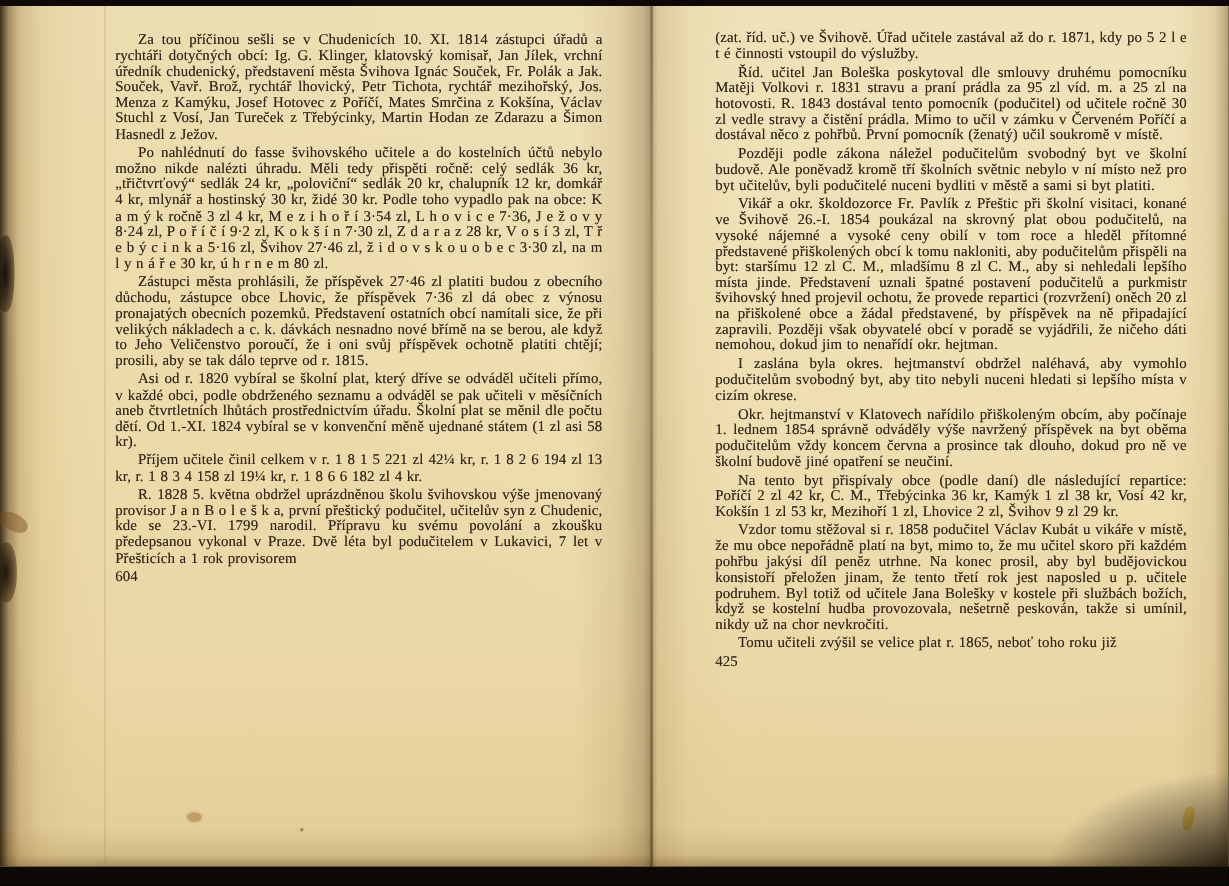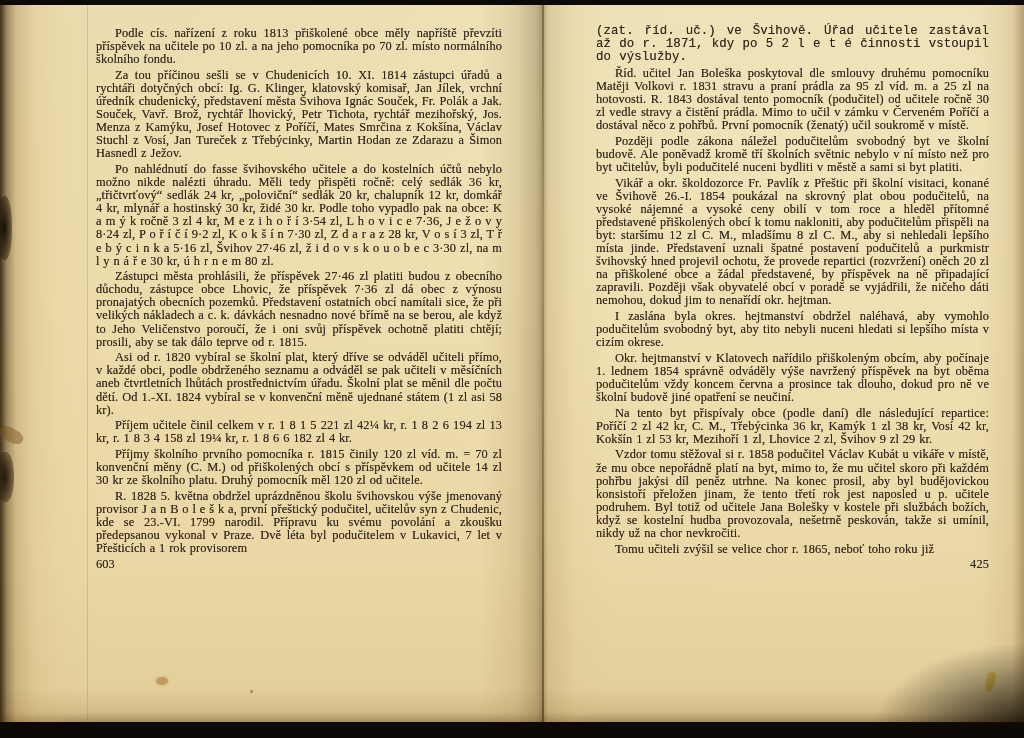--- a/index.html
+++ b/index.html
@@ -40,62 +40,60 @@
   .stain-3 { left:986px; top:672px; width:9px; height:20px; background:rgba(215,176,60,0.85); transform:rotate(12deg); border-radius:40%; }
   .textcol {
     position:absolute; color:#31251b;
     font-size:12.4px; line-height:13.1px; text-align:justify;
     letter-spacing:0.1px; word-spacing:0.6px;
     text-shadow:0 0 0.5px rgba(49,37,27,0.55);
   }
   .text-left  { left:96px;  top:27px; width:406px; }
   .text-right { left:596px; top:25px; width:393px; }
   .para { margin:0 0 2.5px 0; text-indent:19px; }
-  .text-right .para:first-child { text-indent:0;font-family:Liberation Mono, monospace; }
+  .text-right .para:first-child { text-indent:0; }
   .pagenum { margin-top:1px; }
   .pagenum-left  { text-align:left; }
-  .pagenum-right { text-align:right; }
+  .pagenum-right { text-align:left; }
 </style>
 </head>
 <body>
 
 <div class="scan">
   <div class="paper"></div>
   <div class="page-edge-line"></div>
   <div class="gutter-line"></div>
 
   <div class="edge-mark mark-1"></div>
   <div class="edge-mark mark-2"></div>
   <div class="edge-mark mark-3"></div>
 
   <div class="textcol text-left">
     <div>
-        <p class="para">Podle cís. nařízení z roku 1813 přiškolené obce měly napříště převzíti příspěvek na učitele po 10 zl. a na jeho pomocníka po 70 zl. místo normálního školního fondu.</p>
         <p class="para">Za tou příčinou sešli se v Chudenicích 10. XI. 1814 zástupci úřadů a rychtáři dotyčných obcí: Ig. G. Klinger, klatovský komisař, Jan Jílek, vrchní úředník chudenický, představení města Švihova Ignác Souček, Fr. Polák a Jak. Souček, Vavř. Brož, rychtář lhovický, Petr Tichota, rychtář mezihořský, Jos. Menza z Kamýku, Josef Hotovec z Poříčí, Mates Smrčina z Kokšína, Václav Stuchl z Vosí, Jan Tureček z Třebýcinky, Martin Hodan ze Zdarazu a Šimon Hasnedl z Ježov.</p>
         <p class="para">Po nahlédnutí do fasse švihovského učitele a do kostelních účtů nebylo možno nikde nalézti úhradu. Měli tedy přispěti ročně: celý sedlák 36 kr, „třičtvrťový“ sedlák 24 kr, „poloviční“ sedlák 20 kr, chalupník 12 kr, domkář 4 kr, mlynář a hostinský 30 kr, židé 30 kr. Podle toho vypadlo pak na obce: K a m ý k ročně 3 zl 4 kr, M e z i h o ř í 3·54 zl, L h o v i c e 7·36, J e ž o v y 8·24 zl, P o ř í č í 9·2 zl, K o k š í n 7·30 zl, Z d a r a z 28 kr, V o s í 3 zl, T ř e b ý c i n k a 5·16 zl, Švihov 27·46 zl, ž i d o v s k o u o b e c 3·30 zl, na m l y n á ř e 30 kr, ú h r n e m 80 zl.</p>
         <p class="para">Zástupci města prohlásili, že příspěvek 27·46 zl platiti budou z obecního důchodu, zástupce obce Lhovic, že příspěvek 7·36 zl dá obec z výnosu pronajatých obecních pozemků. Představení ostatních obcí namítali sice, že při velikých nákladech a c. k. dávkách nesnadno nové břímě na se berou, ale když to Jeho Veličenstvo poroučí, že i oni svůj příspěvek ochotně platiti chtějí; prosili, aby se tak dálo teprve od r. 1815.</p>
         <p class="para">Asi od r. 1820 vybíral se školní plat, který dříve se odváděl učiteli přímo, v každé obci, podle obdrženého seznamu a odváděl se pak učiteli v měsíčních aneb čtvrtletních lhůtách prostřednictvím úřadu. Školní plat se měnil dle počtu dětí. Od 1.-XI. 1824 vybíral se v konvenční měně ujednané státem (1 zl asi 58 kr).</p>
         <p class="para">Příjem učitele činil celkem v r. 1 8 1 5 221 zl 42¼ kr, r. 1 8 2 6 194 zl 13 kr, r. 1 8 3 4 158 zl 19¼ kr, r. 1 8 6 6 182 zl 4 kr.</p>
-        <p class="para">Příjmy školního prvního pomocníka r. 1815 činily 120 zl víd. m. = 70 zl konvenční měny (C. M.) od přiškolených obcí s příspěvkem od učitele 14 zl 30 kr ze školního platu. Druhý pomocník měl 120 zl od učitele.</p>
         <p class="para">R. 1828 5. května obdržel uprázdněnou školu švihovskou výše jmenovaný provisor J a n B o l e š k a, první přeštický podučitel, učitelův syn z Chudenic, kde se 23.-VI. 1799 narodil. Přípravu ku svému povolání a zkoušku předepsanou vykonal v Praze. Dvě léta byl podučitelem v Lukavici, 7 let v Přešticích a 1 rok provisorem</p>
       </div>
-    <div class="pagenum pagenum-left">603</div>
+    <div class="pagenum pagenum-left">604</div>
   </div>
 
   <div class="textcol text-right">
     <div>
         <p class="para">(zat. říd. uč.) ve Švihově. Úřad učitele zastával až do r. 1871, kdy po 5 2 l e t é činnosti vstoupil do výslužby.</p>
         <p class="para">Říd. učitel Jan Boleška poskytoval dle smlouvy druhému pomocníku Matěji Volkovi r. 1831 stravu a praní prádla za 95 zl víd. m. a 25 zl na hotovosti. R. 1843 dostával tento pomocník (podučitel) od učitele ročně 30 zl vedle stravy a čistění prádla. Mimo to učil v zámku v Červeném Poříčí a dostával něco z pohřbů. První pomocník (ženatý) učil soukromě v místě.</p>
         <p class="para">Později podle zákona náležel podučitelům svobodný byt ve školní budově. Ale poněvadž kromě tří školních světnic nebylo v ní místo než pro byt učitelův, byli podučitelé nuceni bydliti v městě a sami si byt platiti.</p>
         <p class="para">Vikář a okr. školdozorce Fr. Pavlík z Přeštic při školní visitaci, konané ve Švihově 26.-I. 1854 poukázal na skrovný plat obou podučitelů, na vysoké nájemné a vysoké ceny obilí v tom roce a hleděl přítomné představené přiškolených obcí k tomu nakloniti, aby podučitelům přispěli na byt: staršímu 12 zl C. M., mladšímu 8 zl C. M., aby si nehledali lepšího místa jinde. Představení uznali špatné postavení podučitelů a purkmistr švihovský hned projevil ochotu, že provede repartici (rozvržení) oněch 20 zl na přiškolené obce a žádal představené, by příspěvek na ně připadající zapravili. Později však obyvatelé obcí v poradě se vyjádřili, že ničeho dáti nemohou, dokud jim to nenařídí okr. hejtman.</p>
         <p class="para">I zaslána byla okres. hejtmanství obdržel naléhavá, aby vymohlo podučitelům svobodný byt, aby tito nebyli nuceni hledati si lepšího místa v cizím okrese.</p>
         <p class="para">Okr. hejtmanství v Klatovech nařídilo přiškoleným obcím, aby počínaje 1. lednem 1854 správně odváděly výše navržený příspěvek na byt oběma podučitelům vždy koncem června a prosince tak dlouho, dokud pro ně ve školní budově jiné opatření se neučiní.</p>
         <p class="para">Na tento byt přispívaly obce (podle daní) dle následující repartice: Poříčí 2 zl 42 kr, C. M., Třebýcinka 36 kr, Kamýk 1 zl 38 kr, Vosí 42 kr, Kokšín 1 zl 53 kr, Mezihoří 1 zl, Lhovice 2 zl, Švihov 9 zl 29 kr.</p>
         <p class="para">Vzdor tomu stěžoval si r. 1858 podučitel Václav Kubát u vikáře v místě, že mu obce nepořádně platí na byt, mimo to, že mu učitel skoro při každém pohřbu jakýsi díl peněz utrhne. Na konec prosil, aby byl budějovickou konsistoří přeložen jinam, že tento třetí rok jest naposled u p. učitele podruhem. Byl totiž od učitele Jana Bolešky v kostele při službách božích, když se kostelní hudba provozovala, nešetrně peskován, takže si umínil, nikdy už na chor nevkročiti.</p>
-        <p class="para">Tomu učiteli zvýšil se velice chor r. 1865, neboť toho roku již</p>
+        <p class="para">Tomu učiteli zvýšil se velice plat r. 1865, neboť toho roku již</p>
       </div>
     <div class="pagenum pagenum-right">425</div>
   </div>
 
   <div class="stain stain-1"></div>
   <div class="stain stain-2"></div>
   <div class="stain stain-3"></div>
   <div class="corner-br"></div>
 </div>
 

